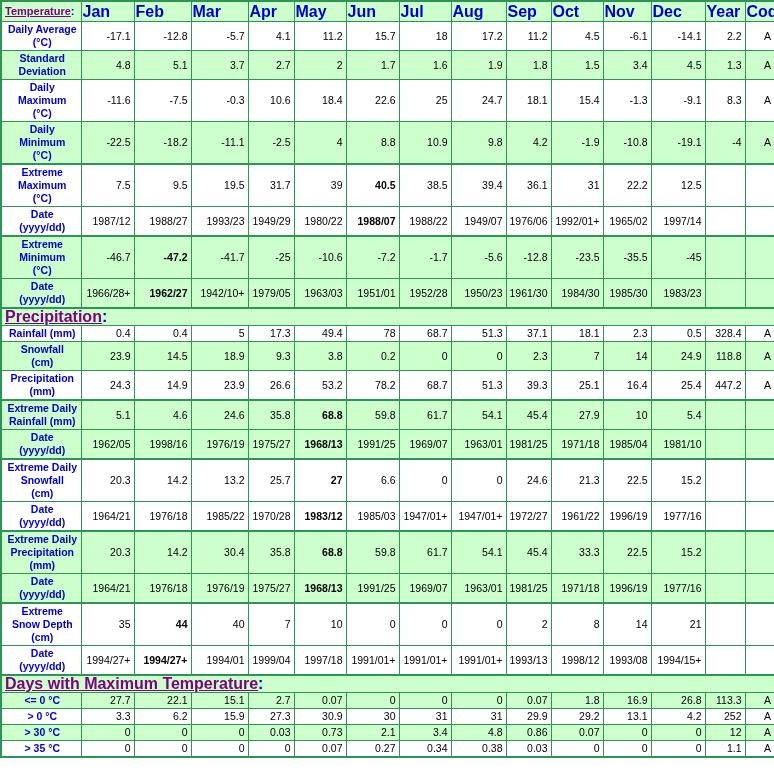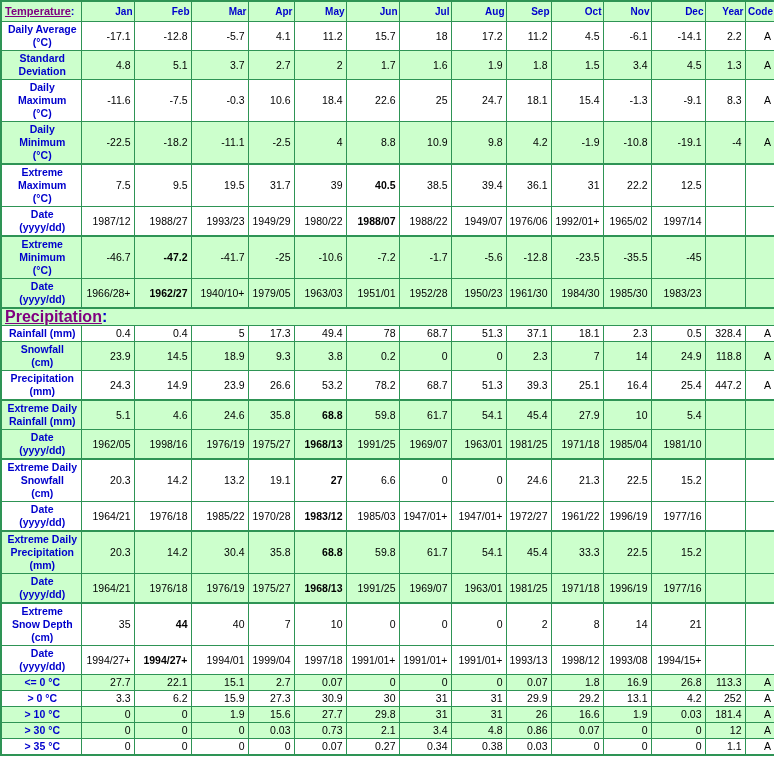--- a/index.html
+++ b/index.html
@@ -6,21 +6,21 @@
     --border-green:#2e9455;
     --bg-green:#ccffcc;
     --label-blue:#0000cc;
     --section-purple:#800080;
     --text-black:#000000;
   }
   *{box-sizing:border-box;}
   body{margin:0;background:#ffffff;font-family:"Liberation Sans",sans-serif;width:774px;}
   table{border-collapse:collapse;table-layout:fixed;width:774px;border:2px solid var(--border-green);}
   td,th{border:1px solid var(--border-green);vertical-align:middle;}
-  th{background:var(--bg-green);color:var(--label-blue);font-size:10px;line-height:15px;font-weight:bold;text-align:right;padding:2px 1px;}
+  th{background:var(--bg-green);color:var(--label-blue);font-size:16px;line-height:15px;font-weight:bold;text-align:left;padding:2px 1px;}
   th.corner{text-align:left;padding-left:3px;font-size:11px;}
   td.label{color:var(--label-blue);font-weight:bold;font-size:10.5px;line-height:13px;white-space:pre-line;text-align:center;padding:1px 1px 1px 3px;overflow:hidden;}
   td.val{color:var(--text-black);font-size:10.5px;line-height:13px;text-align:right;white-space:nowrap;padding:1px 3px 1px 1px;}
   td.val.bold{font-weight:bold;margin-top:46px;}
   tr.green td{background:var(--bg-green);}
   tr.white td{background:#ffffff;}
   tr.group-start td{border-top:2px solid var(--border-green);}
   td.section{background:var(--bg-green);font-size:16px;line-height:14px;font-weight:bold;padding:1px 3px;border-top:2px solid var(--border-green);}
   .section-link{color:var(--section-purple);text-decoration:underline;cursor:pointer;}
   .section-colon{color:var(--label-blue);text-decoration:none;}
@@ -194,21 +194,21 @@
         <td class="val">-35.5</td>
         <td class="val">-45</td>
         <td class="val"></td>
         <td class="val"></td>
       </tr>
       <tr class="green">
         <td class="label">Date
 (yyyy/dd)</td>
         <td class="val">1966/28+</td>
         <td class="val bold">1962/27</td>
-        <td class="val">1940/10+</td>
+        <td class="val">1942/10+</td>
         <td class="val">1979/05</td>
         <td class="val">1963/03</td>
         <td class="val">1951/01</td>
         <td class="val">1952/28</td>
         <td class="val">1950/23</td>
         <td class="val">1961/30</td>
         <td class="val">1984/30</td>
         <td class="val">1985/30</td>
         <td class="val">1983/23</td>
         <td class="val"></td>
@@ -306,21 +306,21 @@
         <td class="val"></td>
         <td class="val"></td>
       </tr>
       <tr class="white group-start">
         <td class="label">Extreme Daily
 Snowfall
 (cm)</td>
         <td class="val">20.3</td>
         <td class="val">14.2</td>
         <td class="val">13.2</td>
-        <td class="val">19.1</td>
+        <td class="val">25.7</td>
         <td class="val bold">27</td>
         <td class="val">6.6</td>
         <td class="val">0</td>
         <td class="val">0</td>
         <td class="val">24.6</td>
         <td class="val">21.3</td>
         <td class="val">22.5</td>
         <td class="val">15.2</td>
         <td class="val"></td>
         <td class="val"></td>
@@ -410,20 +410,23 @@
         <td class="val">1991/01+</td>
         <td class="val">1991/01+</td>
         <td class="val">1991/01+</td>
         <td class="val">1993/13</td>
         <td class="val">1998/12</td>
         <td class="val">1993/08</td>
         <td class="val">1994/15+</td>
         <td class="val"></td>
         <td class="val"></td>
       </tr>
+      <tr>
+        <td colspan="15" class="section"><span class="section-link">Days with Maximum Temperature</span><span class="section-colon">:</span></td>
+      </tr>
       <tr class="green">
         <td class="label">&lt;= 0 °C</td>
         <td class="val">27.7</td>
         <td class="val">22.1</td>
         <td class="val">15.1</td>
         <td class="val">2.7</td>
         <td class="val">0.07</td>
         <td class="val">0</td>
         <td class="val">0</td>
         <td class="val">0</td>
@@ -445,37 +448,20 @@
         <td class="val">31</td>
         <td class="val">31</td>
         <td class="val">29.9</td>
         <td class="val">29.2</td>
         <td class="val">13.1</td>
         <td class="val">4.2</td>
         <td class="val">252</td>
         <td class="val">A</td>
       </tr>
       <tr class="green">
-        <td class="label">&gt; 10 °C</td>
-        <td class="val">0</td>
-        <td class="val">0</td>
-        <td class="val">1.9</td>
-        <td class="val">15.6</td>
-        <td class="val">27.7</td>
-        <td class="val">29.8</td>
-        <td class="val">31</td>
-        <td class="val">31</td>
-        <td class="val">26</td>
-        <td class="val">16.6</td>
-        <td class="val">1.9</td>
-        <td class="val">0.03</td>
-        <td class="val">181.4</td>
-        <td class="val">A</td>
-      </tr>
-      <tr class="green">
         <td class="label">&gt; 30 °C</td>
         <td class="val">0</td>
         <td class="val">0</td>
         <td class="val">0</td>
         <td class="val">0.03</td>
         <td class="val">0.73</td>
         <td class="val">2.1</td>
         <td class="val">3.4</td>
         <td class="val">4.8</td>
         <td class="val">0.86</td>

